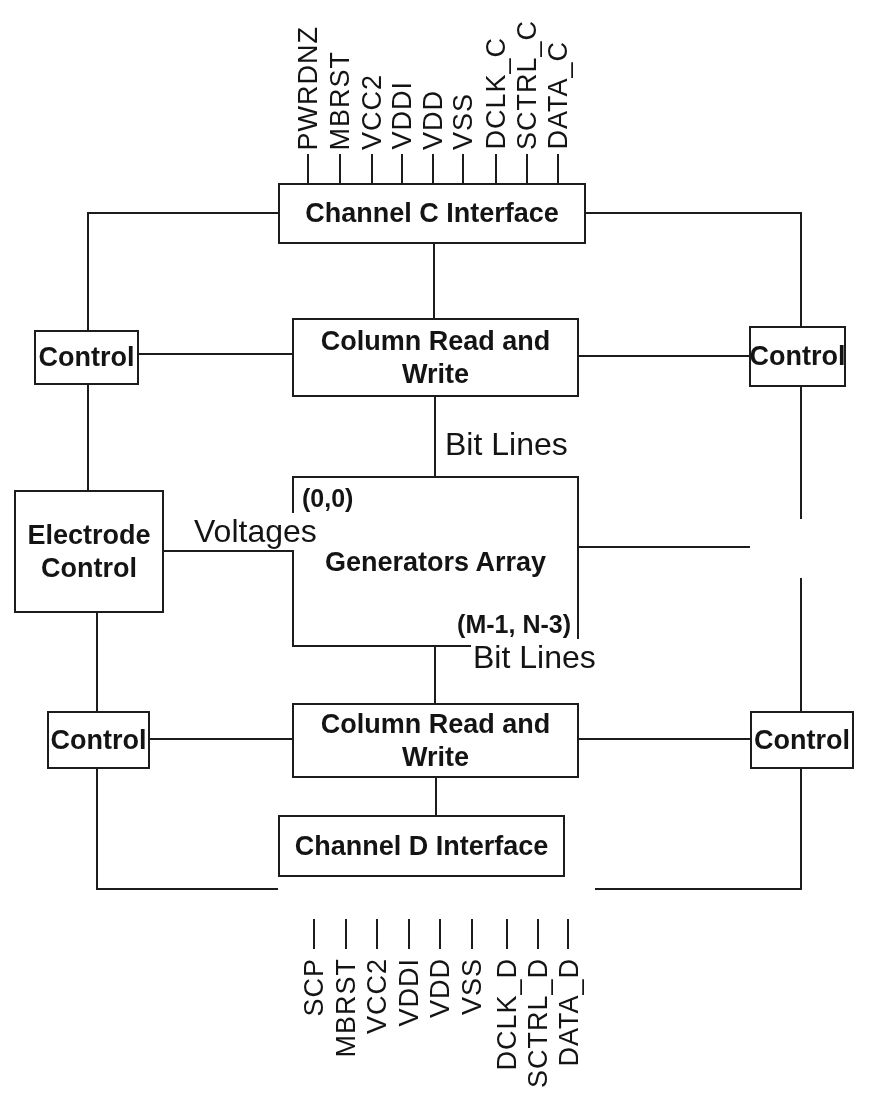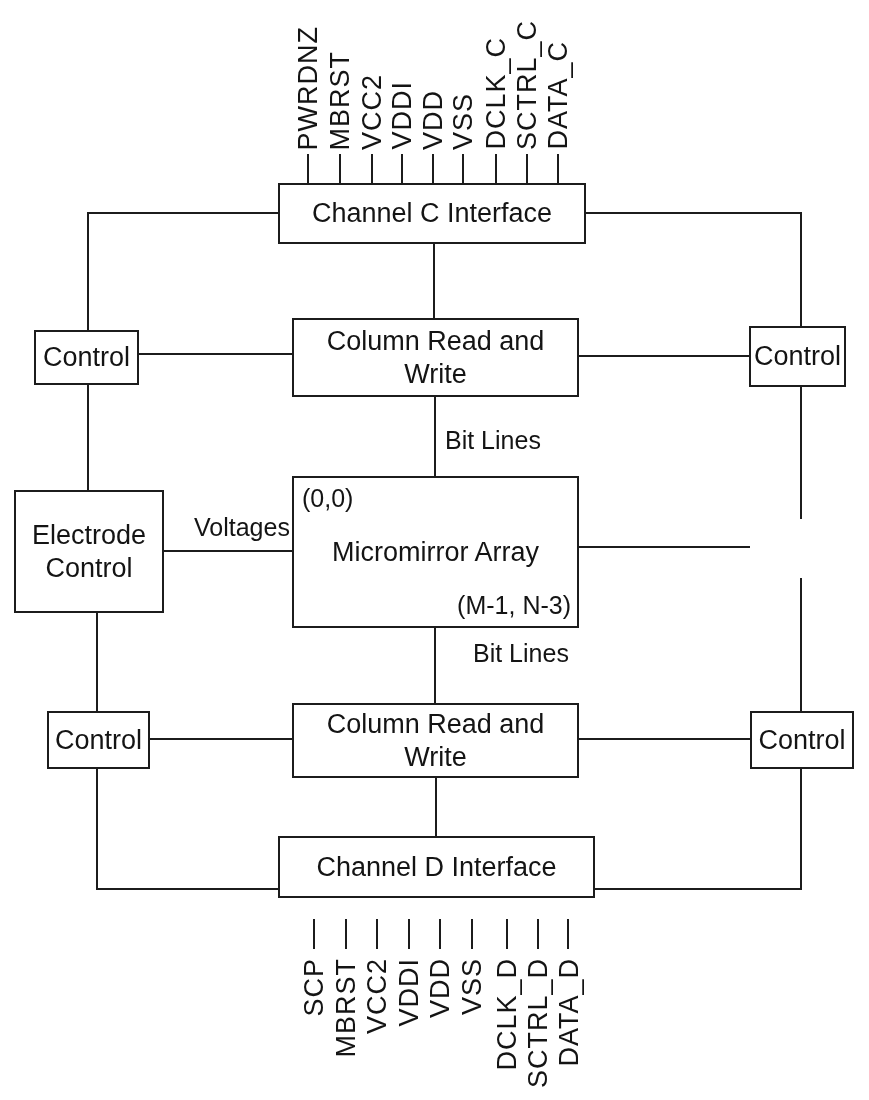--- a/index.html
+++ b/index.html
@@ -22,27 +22,28 @@
     border:2px solid var(--line);
     background:var(--bg);
     display:flex;
     flex-direction:column;
     align-items:center;
     justify-content:center;
     text-align:left;
     font-size:27px;
     line-height:33px;
     z-index:2;
+    font-weight:bold;
   }
   .hline,.vline{position:absolute;background:var(--line);z-index:1;}
   .hline{height:2px;}
   .vline{width:2px;}
   .edge-label{
     position:absolute;
-    font-size:25px;
+    font-size:32px;
     white-space:nowrap;
     z-index:3;
     background:var(--bg);
     padding:0 2px;
   }
   .pin-label{
     position:absolute;
     writing-mode:vertical-rl;
     transform:rotate(180deg);
     font-size:27px;
@@ -107,41 +108,41 @@
 
   <div class="box" style="left:749px;top:326px;width:97px;height:61px">
     <span>Control</span>
   </div>
 
   <div class="box" style="left:14px;top:490px;width:150px;height:123px">
     <span>Electrode</span>
     <span>Control</span>
   </div>
 
-  <div class="box" style="left:292px;top:476px;width:287px;height:152px">
+  <div class="box" style="left:292px;top:476px;width:287px;height:171px">
     <span class="coord" style="left:8px;top:4px">(0,0)</span>
-    <span class="mm-center">Micromirror Array</span>
+    <span class="mm-center">Generators Array</span>
     <span class="coord" style="right:6px;bottom:4px">(M-1, N-3)</span>
   </div>
 
 
   <div class="box" style="left:47px;top:711px;width:103px;height:58px">
     <span>Control</span>
   </div>
 
   <div class="box" style="left:750px;top:711px;width:104px;height:58px">
     <span>Control</span>
   </div>
 
   <div class="box" style="left:292px;top:703px;width:287px;height:75px">
     <span>Column Read and</span>
     <span>Write</span>
   </div>
 
-  <div class="box" style="left:278px;top:836px;width:317px;height:62px">
+  <div class="box" style="left:278px;top:815px;width:287px;height:62px">
     <span>Channel D Interface</span>
   </div>
 
   <div class="hline" style="left:88px;top:212px;width:190px"></div>
   <div class="vline" style="left:87px;top:212px;height:120px"></div>
   <div class="vline" style="left:87px;top:383px;height:108px"></div>
   <div class="vline" style="left:96px;top:611px;height:101px"></div>
   <div class="vline" style="left:96px;top:767px;height:123px"></div>
   <div class="hline" style="left:96px;top:888px;width:182px"></div>
 

